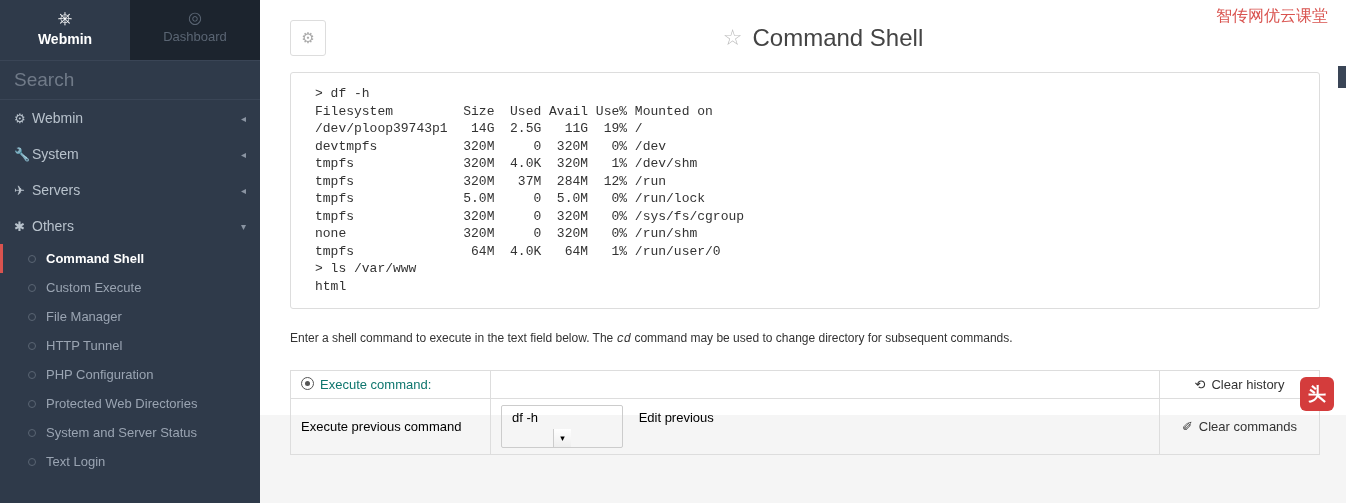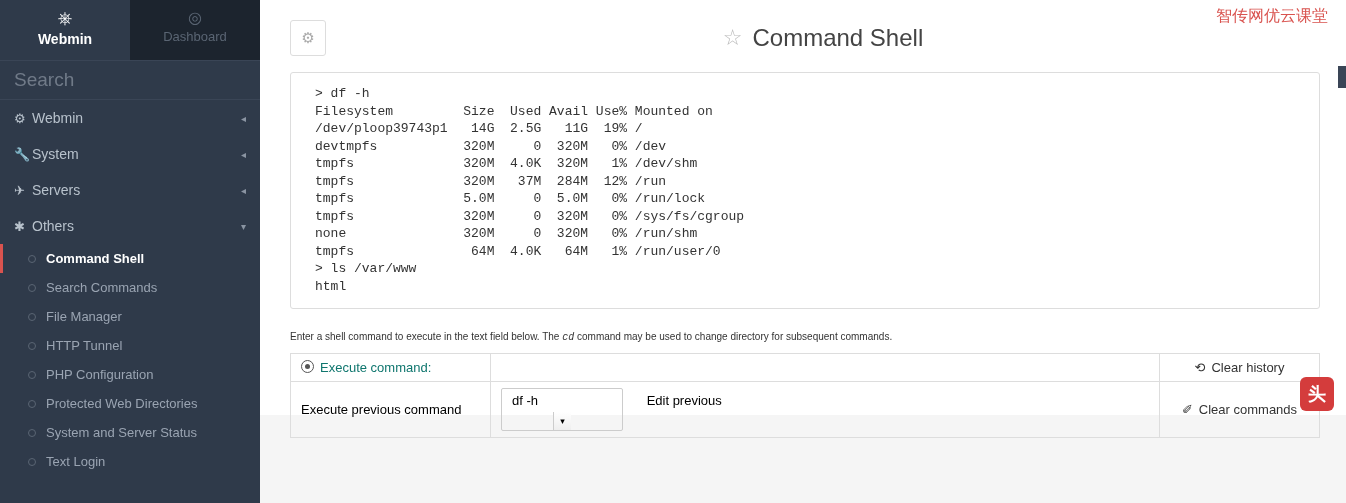--- a/index.html
+++ b/index.html
@@ -34,37 +34,37 @@
 .watermark-top { position: absolute; top: 6px; right: 18px; color: #d9534f; font-size: 16px; font-weight: 500; font-family: "Microsoft YaHei", sans-serif; }
 .header-row { display: flex; align-items: center; margin-bottom: 16px; }
 .gear-box { width: 36px; height: 36px; border: 1px solid #ddd; border-radius: 3px; display: flex; align-items: center; justify-content: center; color: #aaa; font-size: 15px; cursor: pointer; }
 .title-wrap { flex: 1; text-align: center; display: flex; align-items: center; justify-content: center; gap: 10px; }
 .star-icon { color: #bbb; font-size: 22px; }
 .page-title { font-size: 24px; color: #444; font-weight: normal; }
 
 .panel { border: 1px solid #ddd; border-radius: 3px; padding: 12px 24px; margin-bottom: 22px; }
 .term { font-family: "Courier New", monospace; font-size: 13px; line-height: 1.35; color: #333; white-space: pre; }
 
-.help-text { font-size: 10px; color: #333; margin-bottom: 10px; }
+.help-text { font-size: 12px; color: #333; margin-bottom: 24px; }
 .help-text .code { font-family: "Courier New", monospace; font-style: italic; }
 
 .form-table { width: 100%; border: 1px solid #ddd; border-collapse: collapse; }
 .form-table td { border: 1px solid #ddd; padding: 6px 10px; font-size: 13px; vertical-align: middle; }
 .exec-cell { width: 170px; }
 .exec-btn { display: flex; align-items: flex-start; gap: 6px; color: #0f766e; cursor: pointer; }
 .bullseye { width: 13px; height: 13px; border: 1.5px solid #555; border-radius: 50%; display: inline-flex; align-items: center; justify-content: center; }
 .bullseye::after { content: ""; width: 5px; height: 5px; background: #555; border-radius: 50%; }
 .cmd-input { width: 100%; border: none; outline: none; font-size: 13px; }
 .right-btns { width: 160px; text-align: center; }
 .rbtn { display: inline-flex; align-items: center; gap: 6px; cursor: pointer; color: #333; }
 .prev-label-cell { width: 200px; }
 .select-wrap { display: inline-flex; align-items: center; border: 1px solid #ccc; border-radius: 2px; overflow: hidden; flex-direction: column; }
 .select-val { padding: 4px 10px; min-width: 120px; font-size: 13px; }
 .select-caret { border-left: 1px solid #ccc; padding: 4px 6px; font-size: 9px; background: linear-gradient(#fff,#eee); }
-.edit-prev { margin-left: 20px; }
+.edit-prev { margin-left: 12px; }
 
 .watermark-bottom { position: absolute; right: 12px; bottom: 4px; font-size: 28px; color: #6b6b6b; font-family: "Microsoft YaHei", sans-serif; display: flex; align-items: center; gap: 8px; }
 .tt-logo { width: 34px; height: 34px; background: #d43c3c; border-radius: 6px; display: inline-flex; align-items: center; justify-content: center; color: #fff; font-size: 18px; font-weight: bold; }
 
 .right-edge { position: absolute; right: 0; top: 66px; width: 8px; height: 22px; background: #3a4556; }
 </style>
 </head>
 <body>
 
 <div class="sidebar">
@@ -98,21 +98,21 @@
         <span class="m-label">Servers</span>
         <span class="m-caret">◂</span>
       </li>
       <li class="menu-top">
         <span class="m-icon">✱</span>
         <span class="m-label">Others</span>
         <span class="m-caret">▾</span>
       </li>
       <ul class="sub">
         <li class="sub-item active">Command Shell</li>
-        <li class="sub-item">Search Commands</li>
+        <li class="sub-item">Custom Execute</li>
         <li class="sub-item">File Manager</li>
         <li class="sub-item">HTTP Tunnel</li>
         <li class="sub-item">PHP Configuration</li>
         <li class="sub-item">Protected Web Directories</li>
         <li class="sub-item">System and Server Status</li>
         <li class="sub-item">Text Login</li>
       </ul>
     </ul>
 </div>
 

